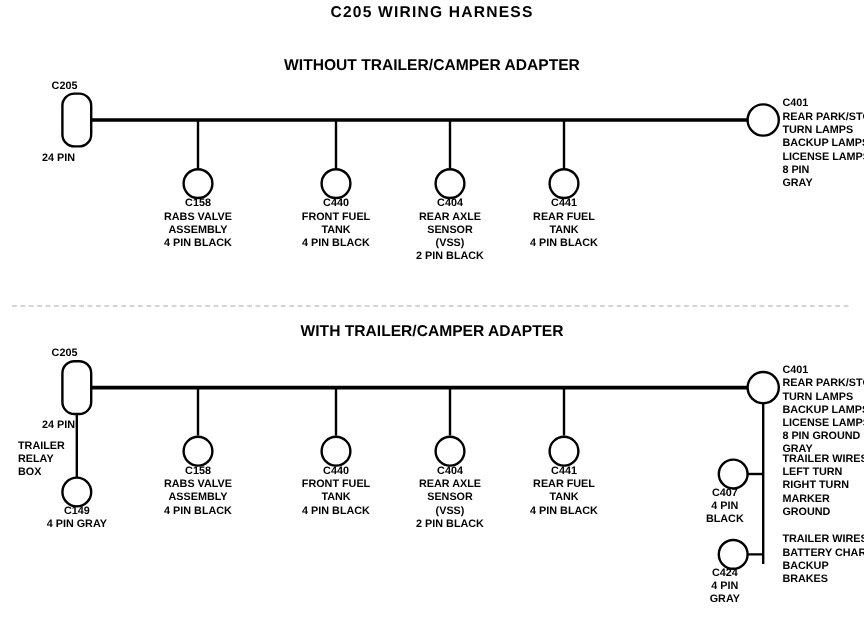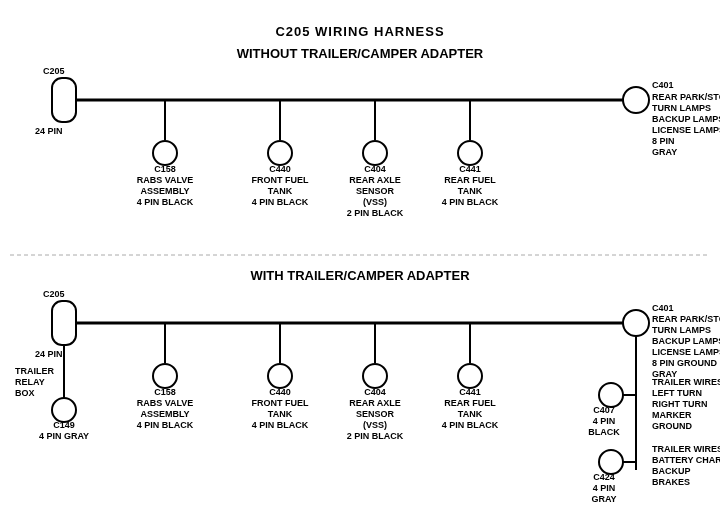--- a/index.html
+++ b/index.html
@@ -13,21 +13,21 @@
     }
     #canvas {
       position: relative;
       width: 720px;
       height: 517px;
     }
     .title {
       text-align: center;
       font-size: 13px;
       font-weight: bold;
-      padding-top: 24px;
+      padding-top: 2px;
       letter-spacing: 1px;
     }
     svg {
       position: absolute;
       top: 0;
       left: 0;
       width: 720px;
       height: 517px;
     }
   </style>

